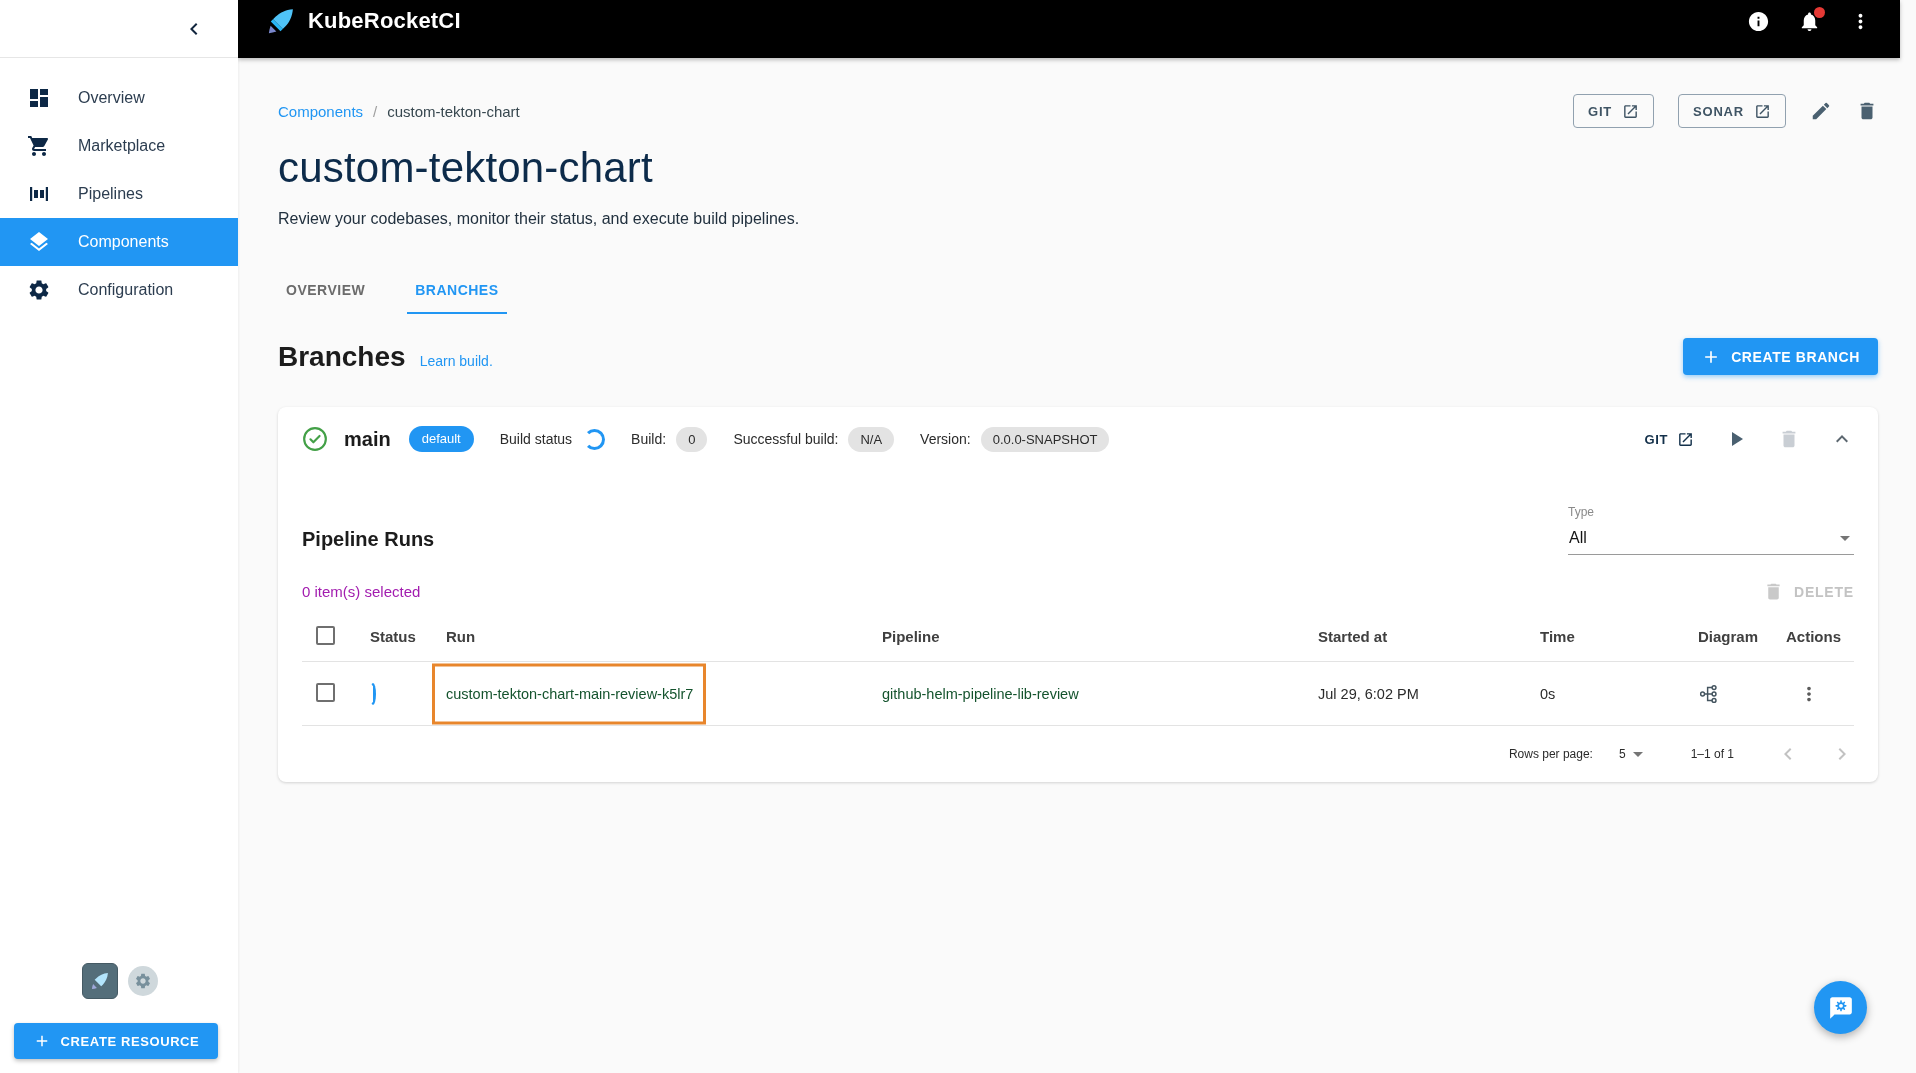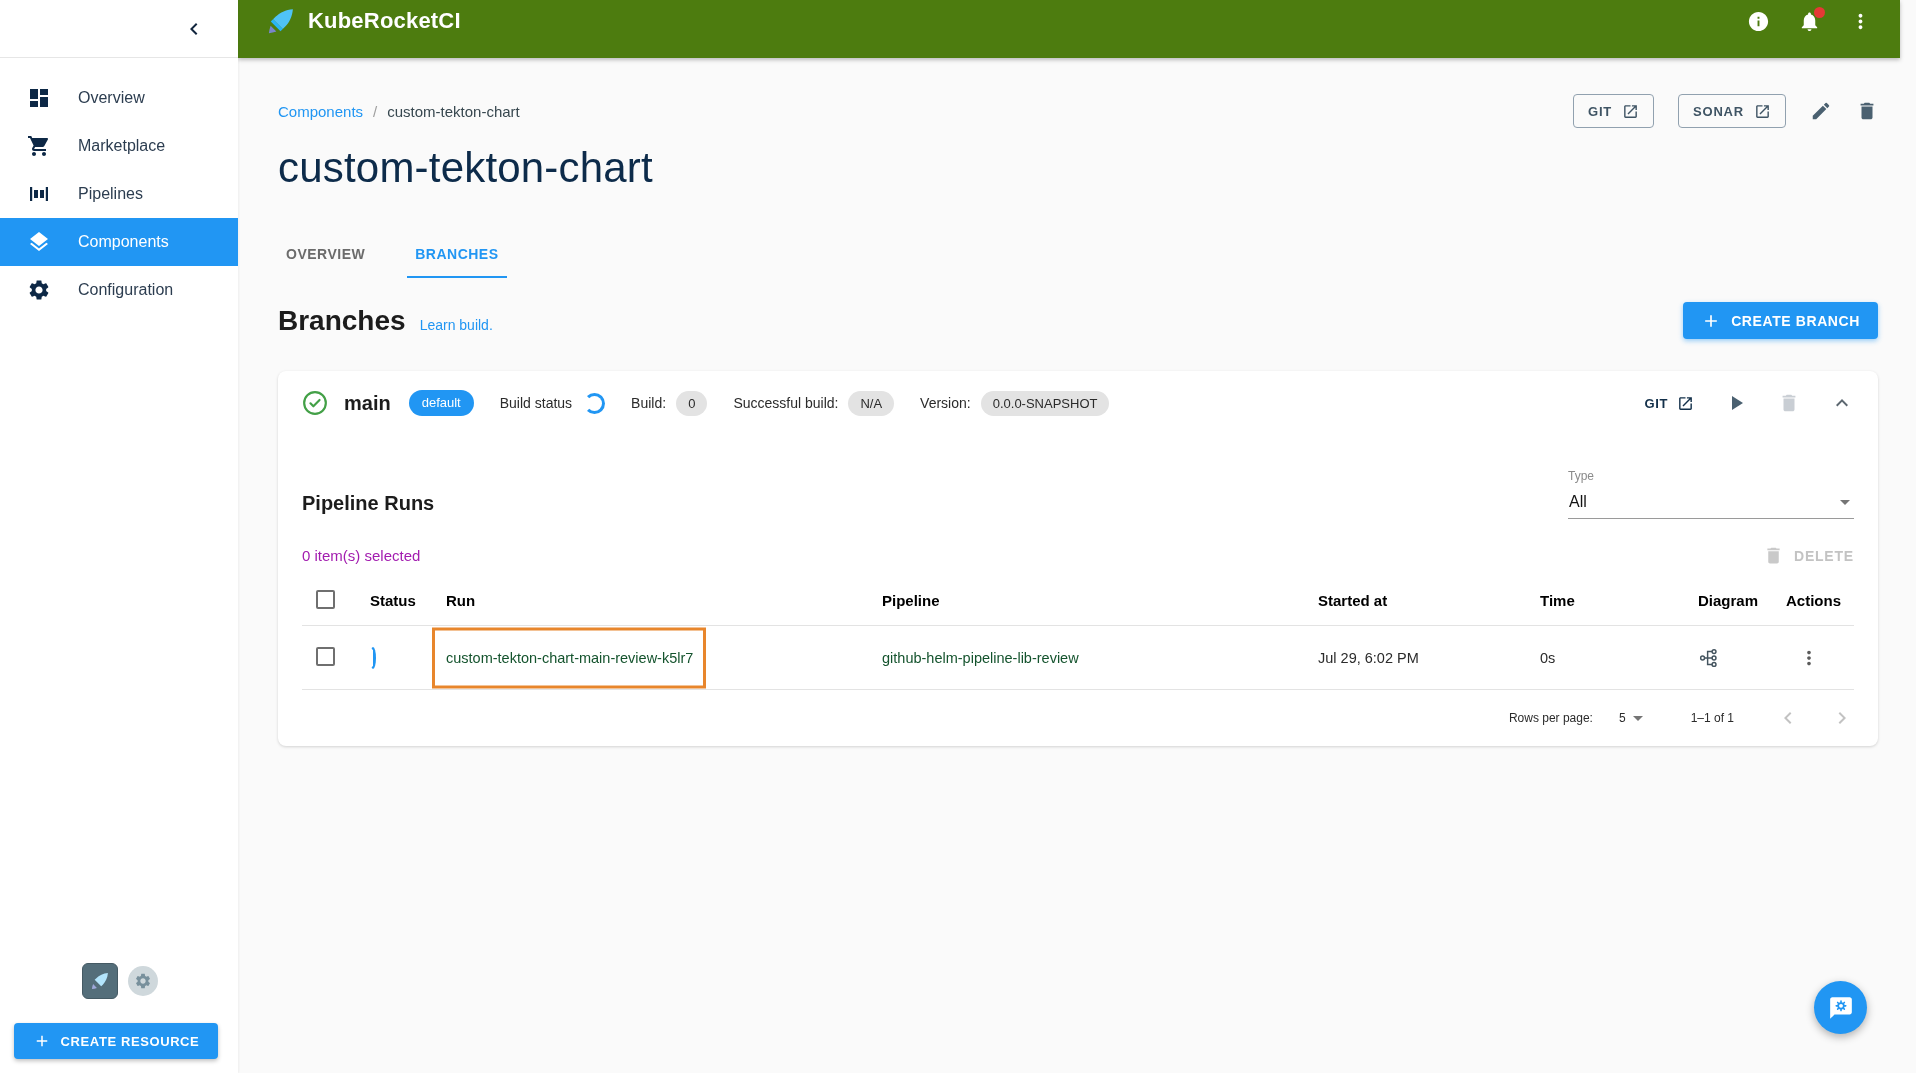--- a/index.html
+++ b/index.html
@@ -3,21 +3,21 @@
 <meta charset="utf-8">
 <style>
   * { box-sizing: border-box; margin: 0; padding: 0; }
   html,body { width:1916px; height:1073px; }
   body { font-family:"Liberation Sans", sans-serif; background:#fafafa; overflow:hidden; }
   button { font-family:inherit; background:none; border:none; cursor:pointer; }
 
   .app { position:relative; width:1916px; height:1073px; background:#fafafa; overflow:hidden; }
 
   
-  .topbar { position:absolute; left:238px; top:0; right:16px; height:58px; background:#4d7c0f;
+  .topbar { position:absolute; left:238px; top:0; right:16px; height:58px; background:#000000;
             display:flex; align-items:center; justify-content:space-between; padding:0 28px 16px 28px;
             z-index:5; box-shadow:0 2px 4px rgba(0,0,0,.25); }
   .logo { display:flex; align-items:center; gap:12px; }
   .app-name { color:#ffffff; font-size:22px; font-weight:bold; letter-spacing:.2px; }
   .topbar-actions { display:flex; align-items:center; gap:28px; }
   .icon-btn { position:relative; display:flex; align-items:center; justify-content:center; }
   .badge { position:absolute; top:-3px; right:-4px; width:11px; height:11px; border-radius:50%; background:#e53935; }
 
   
   .sidebar { position:absolute; left:0; top:0; width:238px; height:100%; background:#ffffff; z-index:6;
@@ -105,21 +105,21 @@
            border-top:5px solid #757575; }
 
   .selected-row { display:flex; align-items:center; justify-content:space-between; margin-top:26px; }
   .selected-text { font-size:15px; color:#a21caf; }
   .delete-btn { display:flex; align-items:center; gap:10px; color:#c3c3c3; font-size:14px;
                 font-weight:bold; letter-spacing:.8px; cursor:default; }
   .delete-btn svg { color:#c9c9c9; }
 
   .table { margin-top:10px; }
   .tr { display:flex; align-items:center; border-bottom:1px solid #e3e3e3; }
-  .tr.head { height:50px; font-size:15px; font-weight:bold; color:#000000; }
+  .tr.head { height:50px; font-size:15px; font-weight:bold; color:#404040; }
   .tr.body { height:64px; font-size:14.5px; color:#2b2b2b; }
   .td { padding-left:14px; }
   .col-check { width:48px; }
   .col-status { width:82px; padding-left:20px; }
   .col-run { width:436px; }
   .col-pipeline { width:436px; }
   .col-started { width:222px; }
   .col-time { width:158px; }
   .col-diagram { width:88px; }
   .col-actions { width:82px; }
@@ -271,20 +271,21 @@
         </button>
         <button class="icon-action">
           <svg width="22" height="22" viewBox="0 0 24 24">
               <path fill="currentColor" d="M6 19c0 1.1.9 2 2 2h8c1.1 0 2-.9 2-2V7H6v12zM19 4h-3.5l-1-1h-5l-1 1H5v2h14V4z"></path>
             </svg>
         </button>
       </div>
     </div>
 
     <h1 class="page-title">custom-tekton-chart</h1>
+    <p class="page-subtitle">Review your codebases, monitor their status, and execute build pipelines.</p>
 
     <div class="tabs">
       <div class="tab">OVERVIEW</div>
       <div class="tab active">BRANCHES</div>
     </div>
 
     <div class="branches-row">
       <div class="branches-left">
         <h2 class="branches-heading">Branches</h2>
         <span class="learn-more">Learn build.</span>

